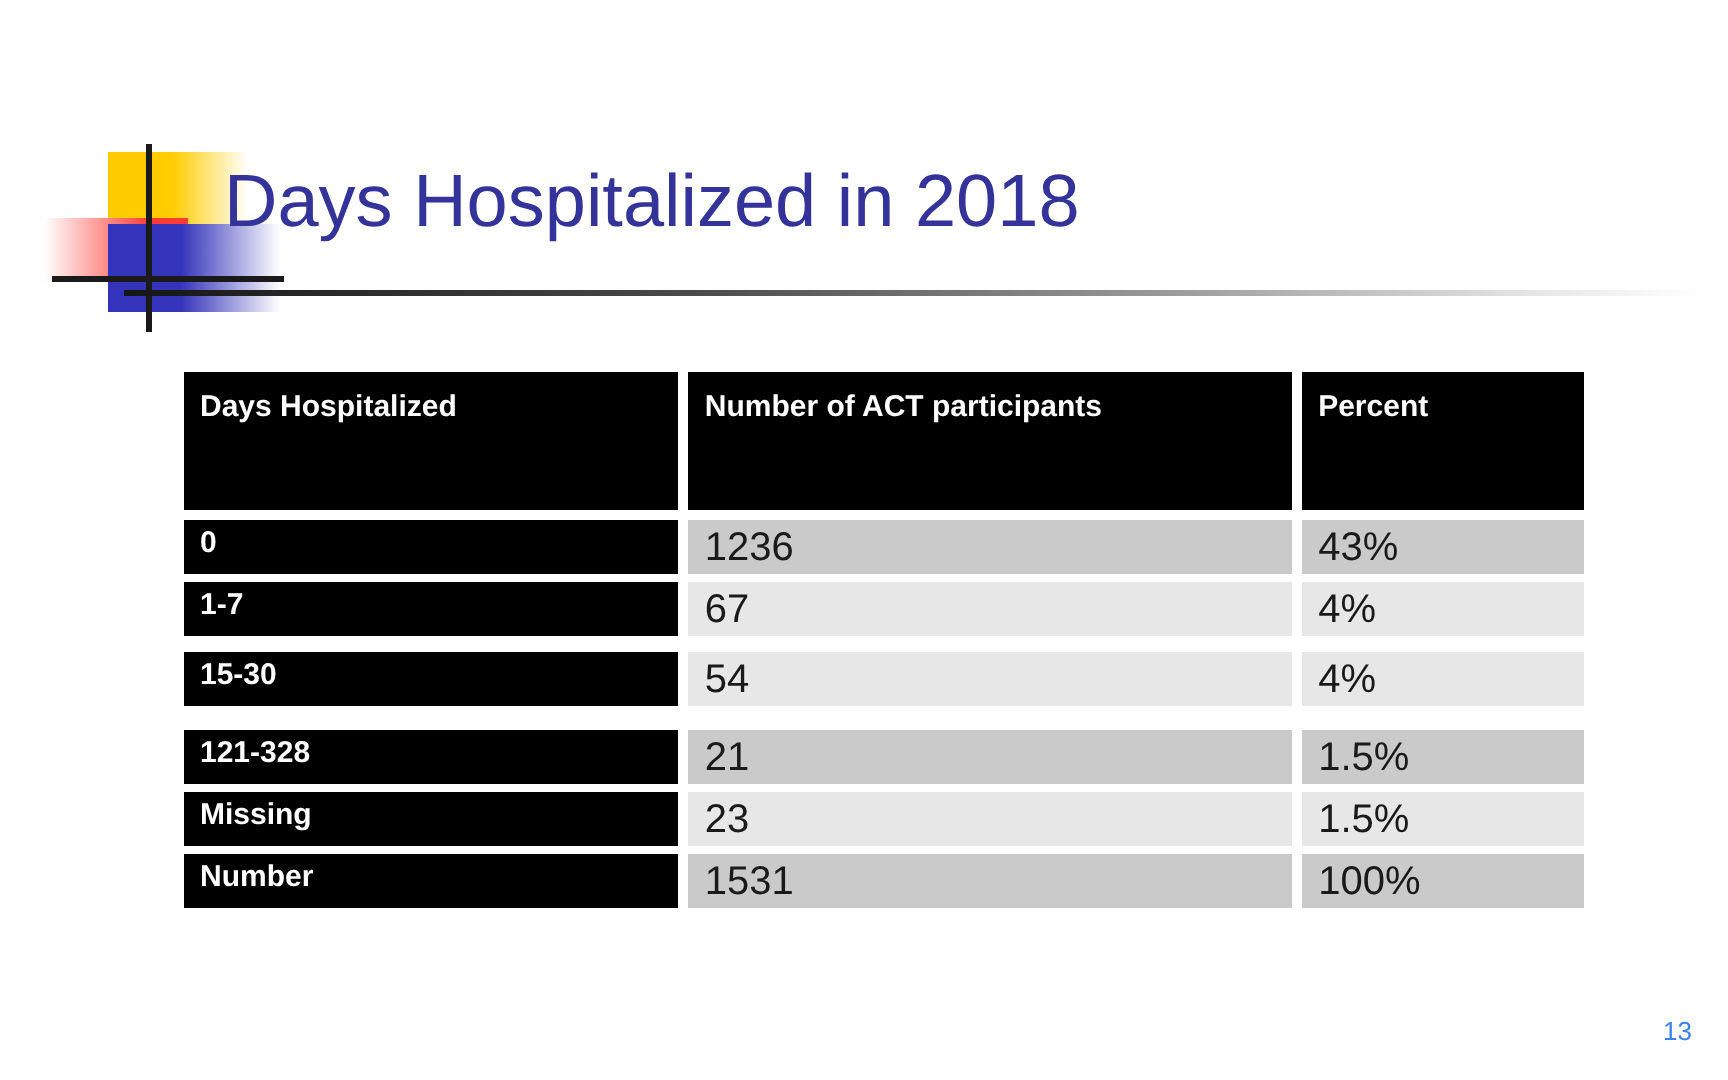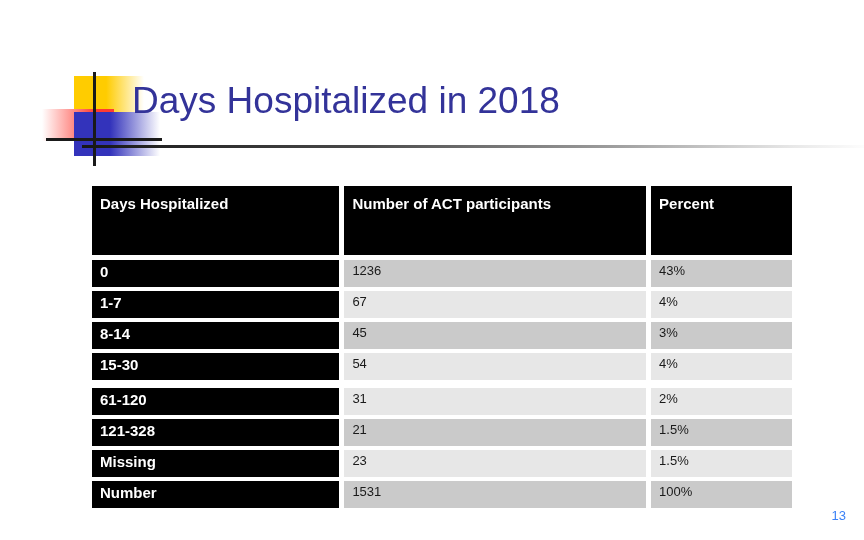--- a/index.html
+++ b/index.html
@@ -15,21 +15,20 @@
     position: relative;
   }
 
   
   #slide-header {
     position: absolute;
     left: 0;
     top: 0;
     width: 728px;
     height: 168px;
-    margin-left: 20px;
   }
 
   
   #deco {
     position: absolute;
     left: 22px;
     top: 76px;
     width: 130px;
     height: 88px;
   }
@@ -137,21 +136,21 @@
     background: #000000;
     color: #ffffff;
     font-weight: bold;
     font-size: 15px;
     height: 24px;
     padding: 3px 0 0 8px !important;
     white-space: nowrap;
   }
   .cell-val {
     color: #1a1a1a;
-    font-size: 13px;
+    font-size: 20px;
     height: 24px;
     padding: 3px 0 0 8px !important;
     white-space: nowrap;
   }
   tr.band-dark .cell-val { background: #cacaca; }
   tr.band-light .cell-val { background: #e7e7e7; }
 
   tr.row-sep td { height: 4px; background: #ffffff; }
 
   
@@ -215,50 +214,36 @@
       <tr class="table-row band-light">
         <td class="cell-label">1-7</td>
         <td class="col-gap"></td>
         <td class="cell-val">67</td>
         <td class="col-gap"></td>
         <td class="cell-val">4%</td>
       </tr>
       <tr class="row-sep">
         <td colspan="5"></td>
       </tr>
-      <tr class="table-row band-dark">
-        <td class="cell-label">8-14</td>
-        <td class="col-gap"></td>
-        <td class="cell-val">45</td>
-        <td class="col-gap"></td>
-        <td class="cell-val">3%</td>
-      </tr>
       <tr class="row-sep">
         <td colspan="5"></td>
       </tr>
       <tr class="table-row band-light">
         <td class="cell-label">15-30</td>
         <td class="col-gap"></td>
         <td class="cell-val">54</td>
         <td class="col-gap"></td>
         <td class="cell-val">4%</td>
       </tr>
       <tr class="row-sep">
         <td colspan="5"></td>
       </tr>
       <tr class="row-sep">
         <td colspan="5"></td>
       </tr>
-      <tr class="table-row band-light">
-        <td class="cell-label">61-120</td>
-        <td class="col-gap"></td>
-        <td class="cell-val">31</td>
-        <td class="col-gap"></td>
-        <td class="cell-val">2%</td>
-      </tr>
       <tr class="row-sep">
         <td colspan="5"></td>
       </tr>
       <tr class="table-row band-dark">
         <td class="cell-label">121-328</td>
         <td class="col-gap"></td>
         <td class="cell-val">21</td>
         <td class="col-gap"></td>
         <td class="cell-val">1.5%</td>
       </tr>

